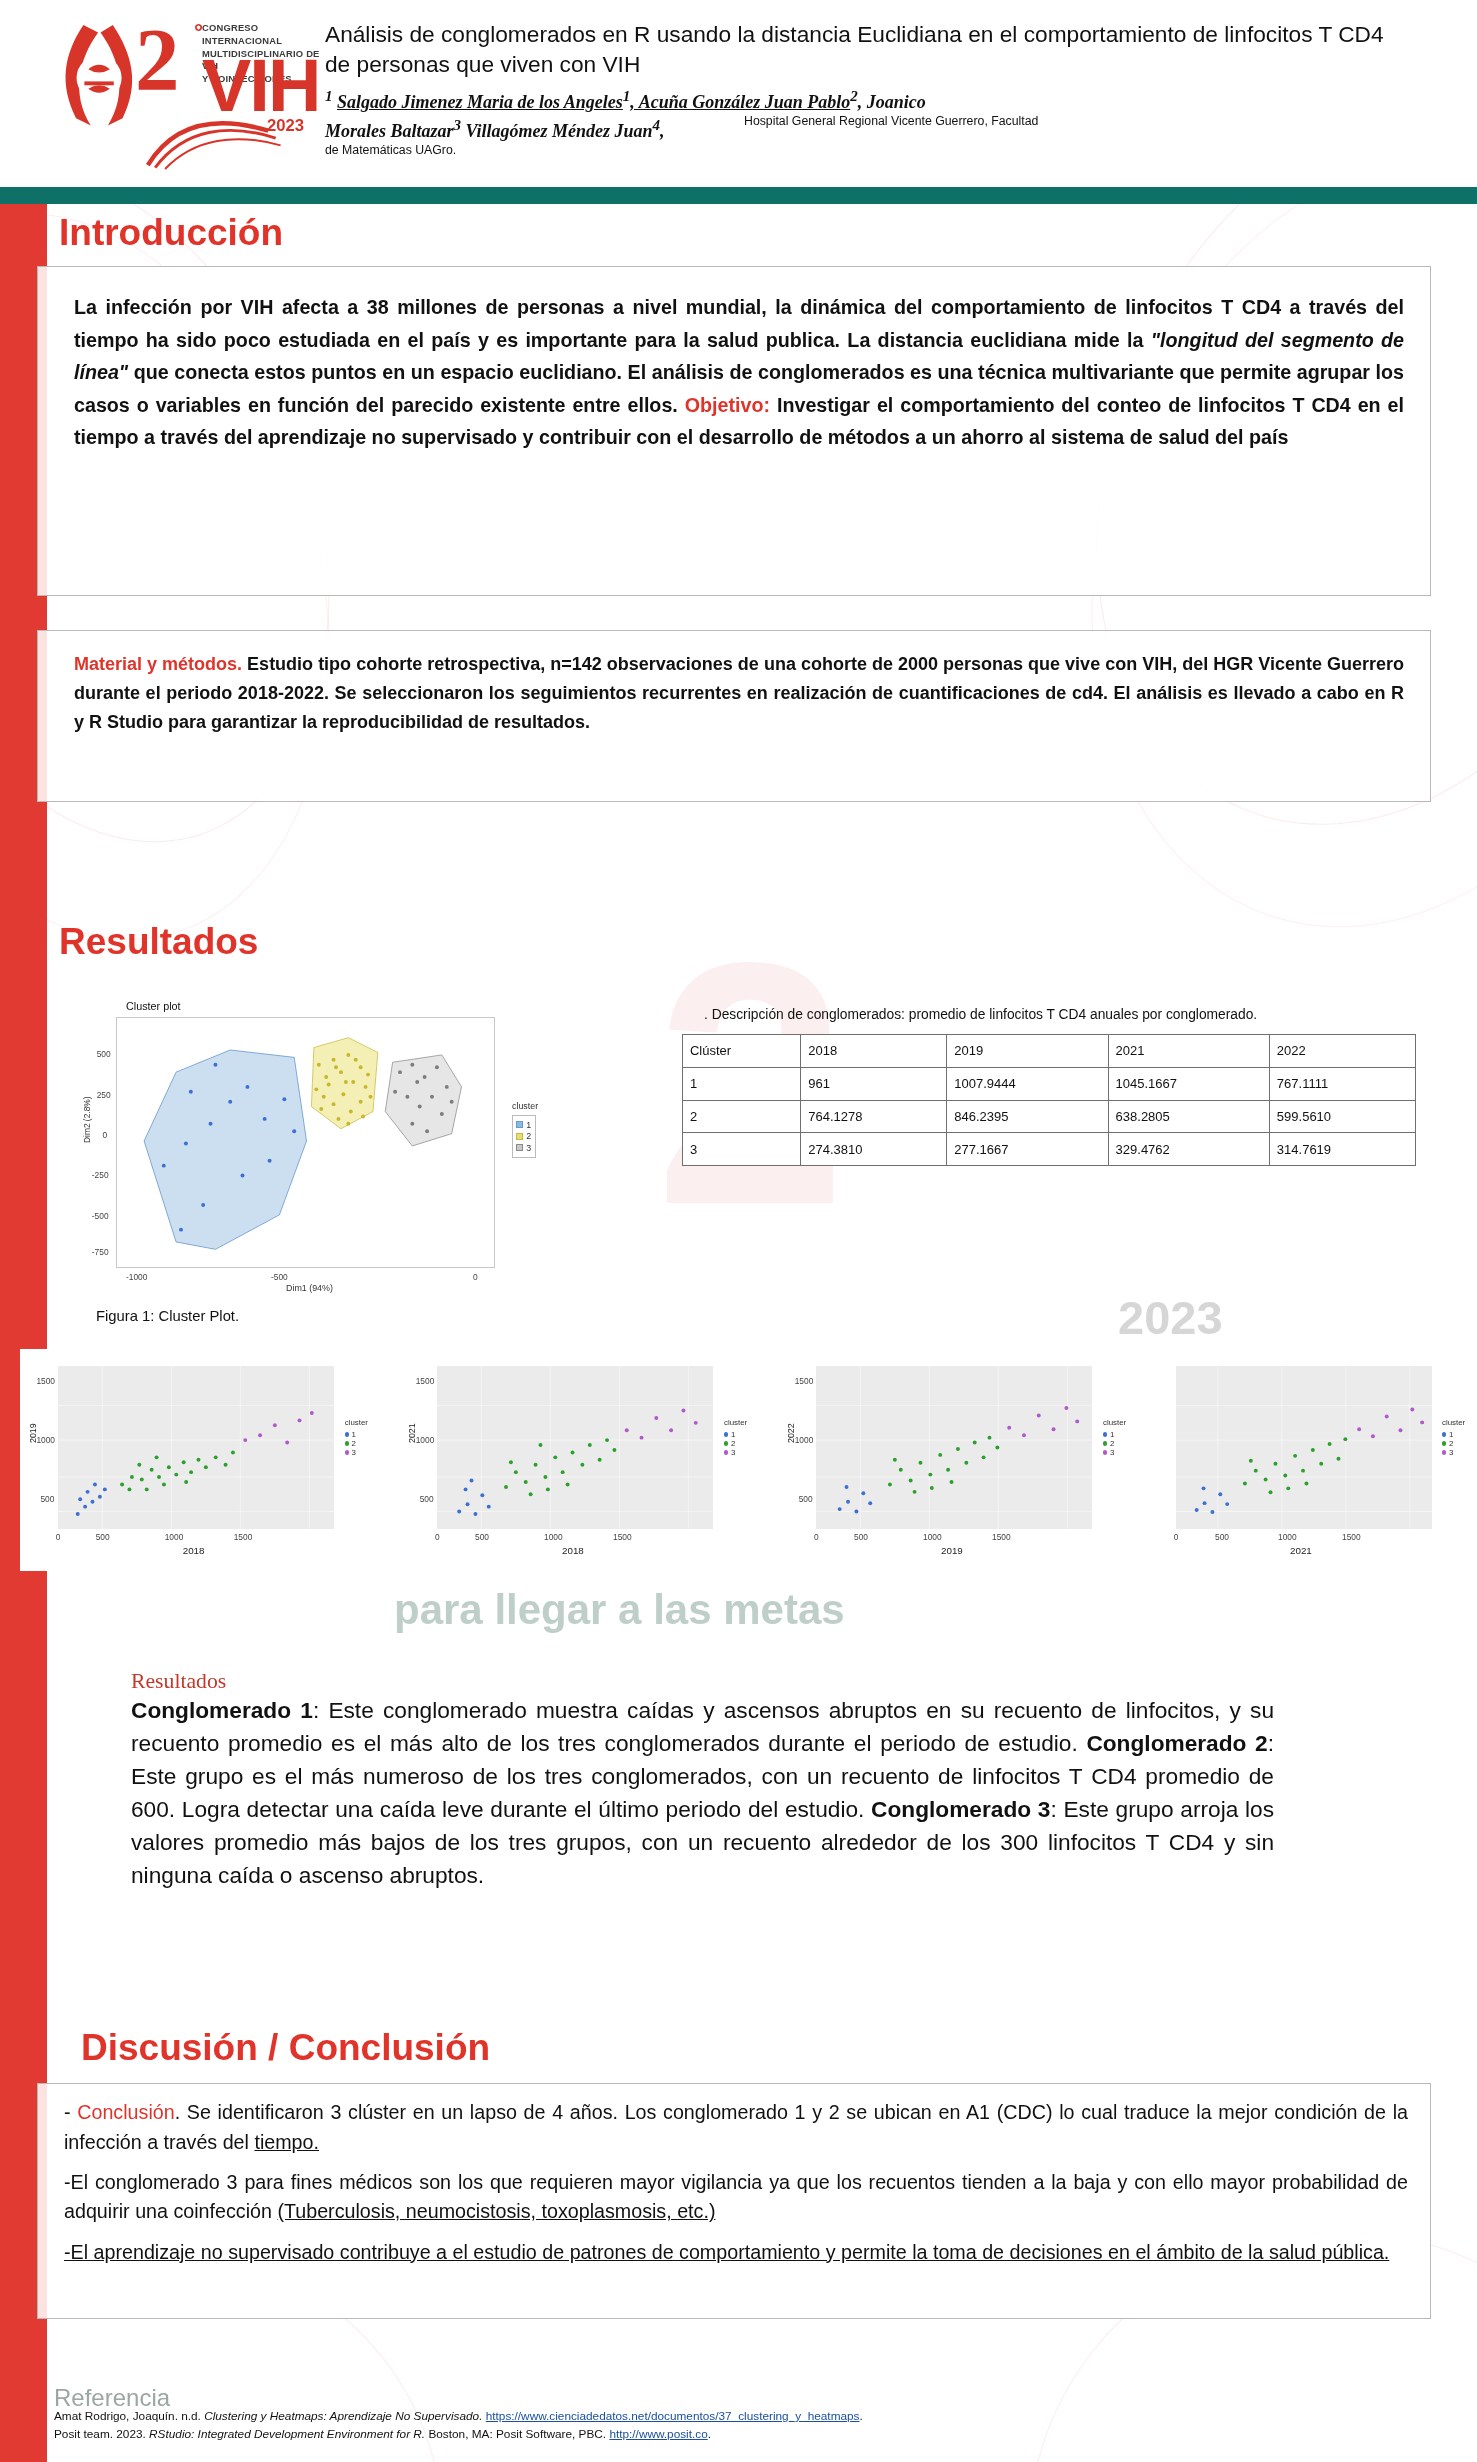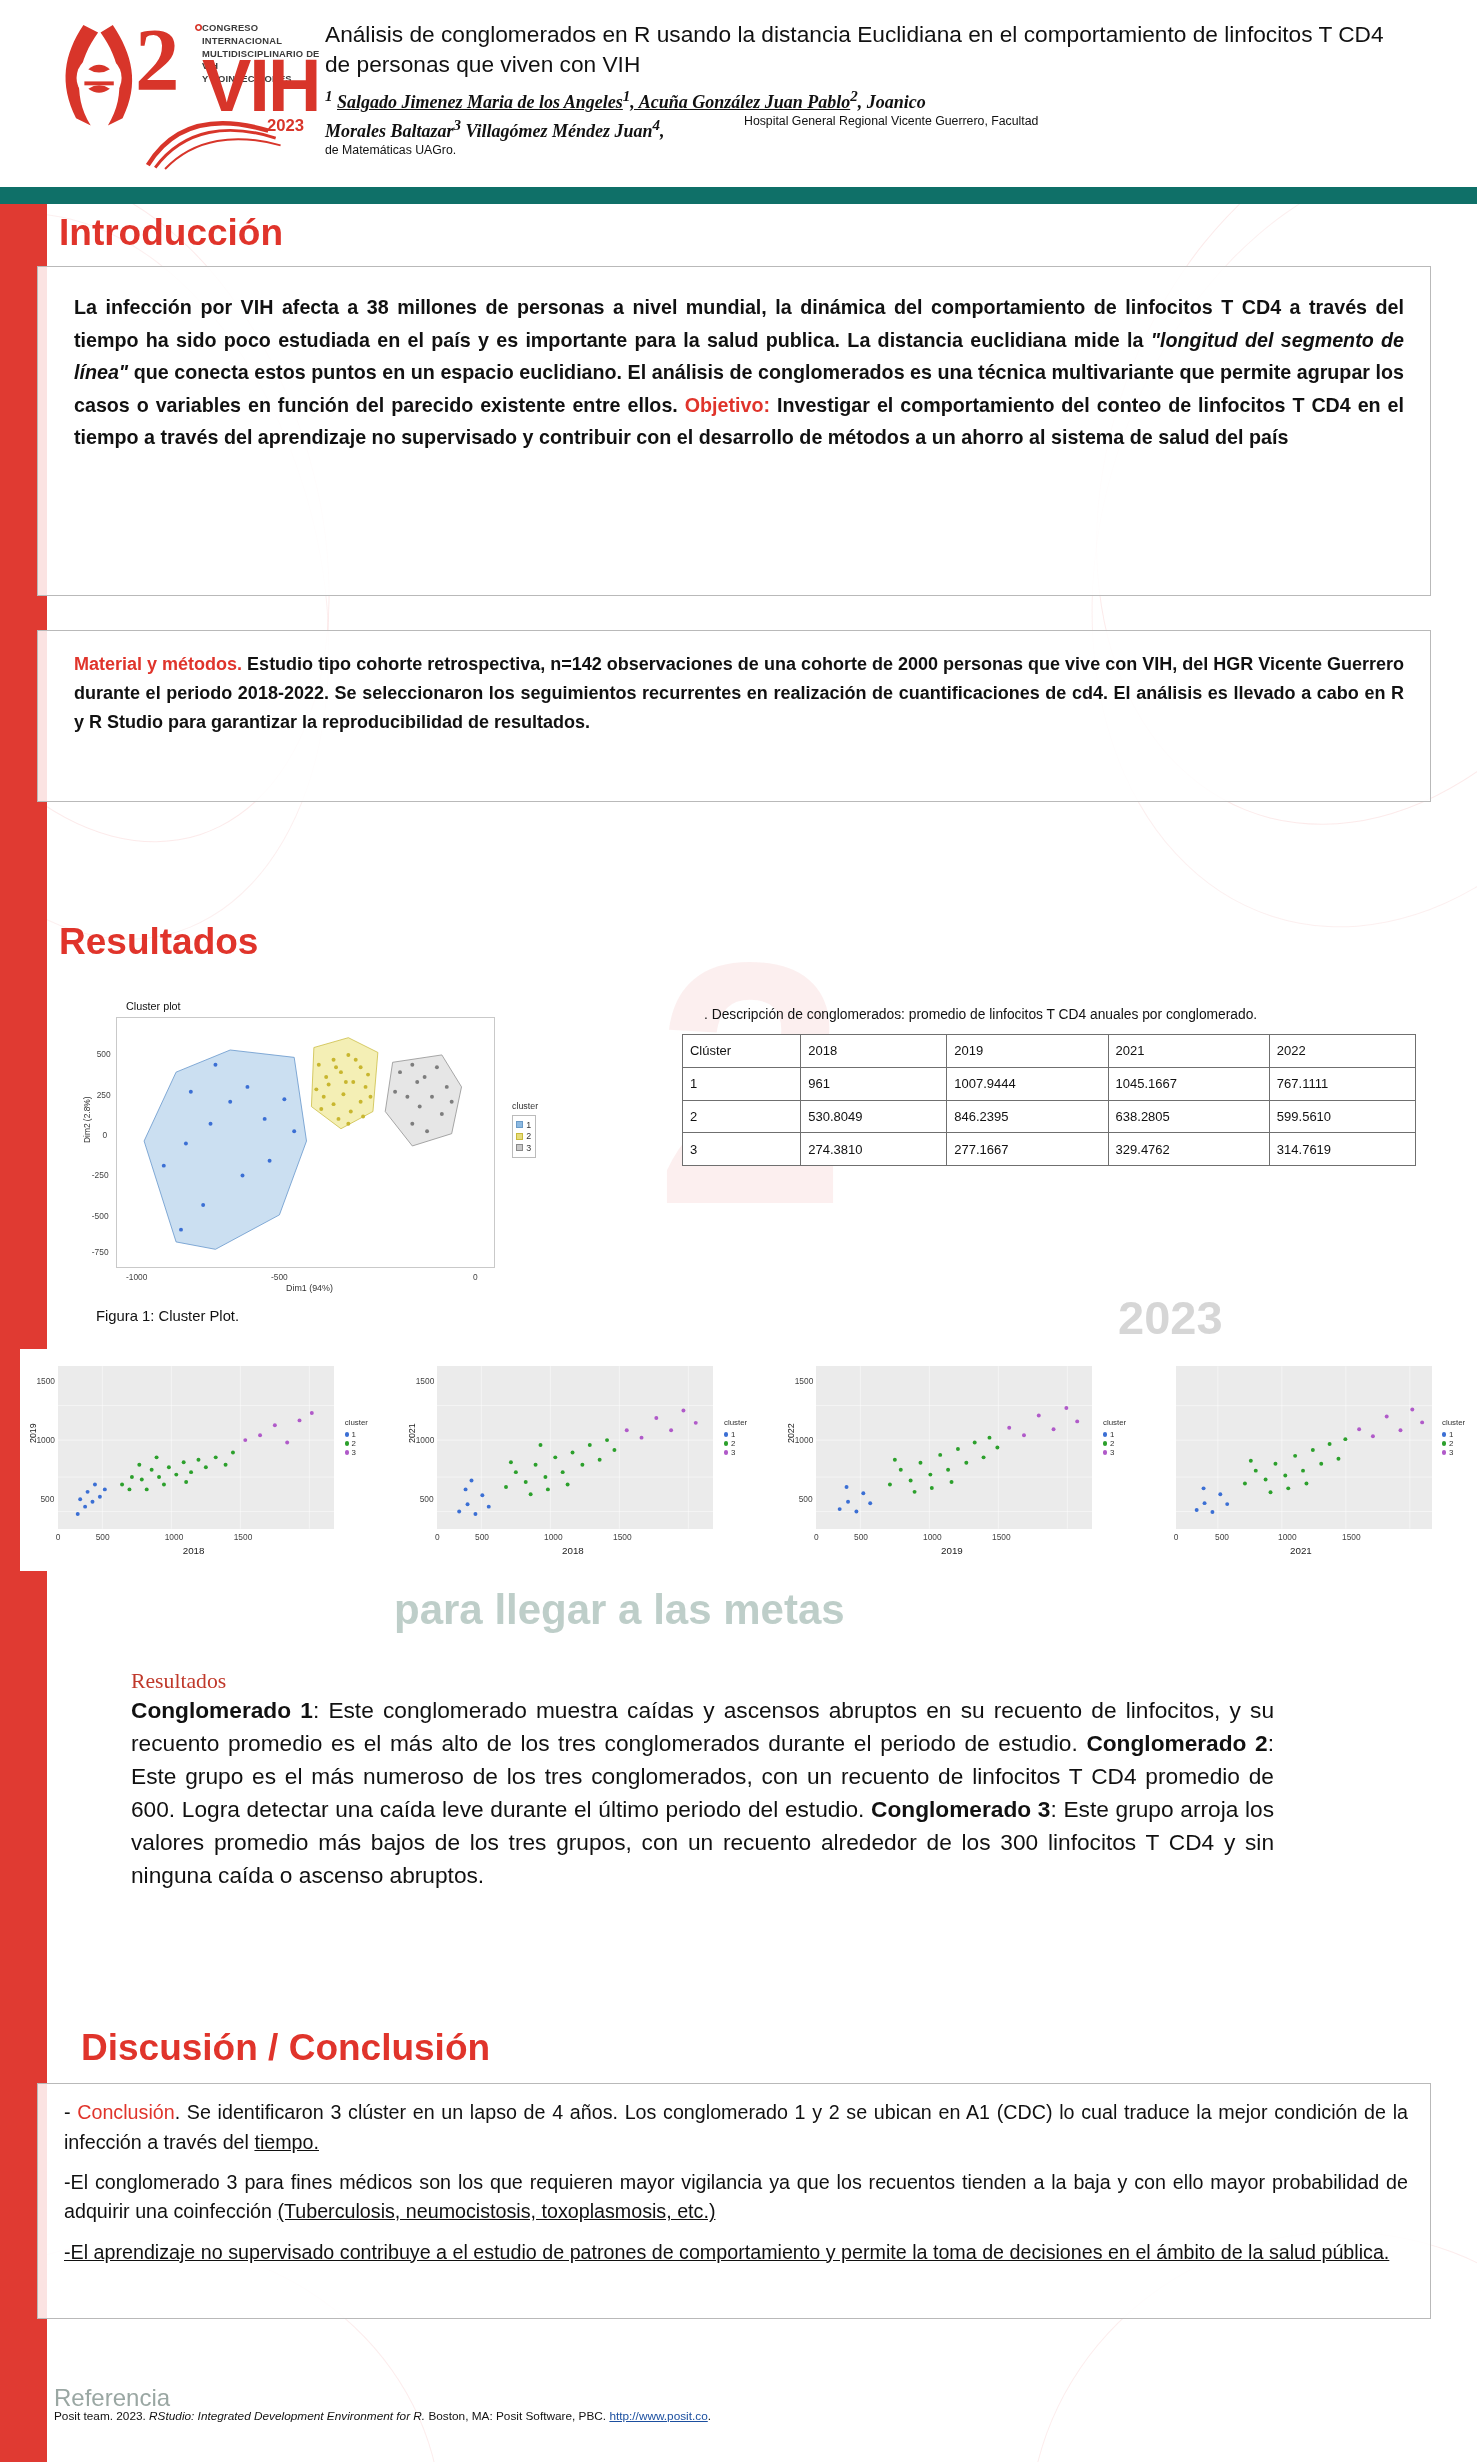--- a/index.html
+++ b/index.html
@@ -415,21 +415,21 @@
   </tr>
   <tr>
     <td>1</td>
     <td>961</td>
     <td>1007.9444</td>
     <td>1045.1667</td>
     <td>767.1111</td>
   </tr>
   <tr>
     <td>2</td>
-    <td>530.8049</td>
+    <td>764.1278</td>
     <td>846.2395</td>
     <td>638.2805</td>
     <td>599.5610</td>
   </tr>
   <tr>
     <td>3</td>
     <td>274.3810</td>
     <td>277.1667</td>
     <td>329.4762</td>
     <td>314.7619</td>
@@ -754,16 +754,19 @@
     <span>-El conglomerado 3  para fines médicos son los que requieren mayor vigilancia ya que los recuentos tienden a la baja y con ello mayor probabilidad de adquirir una coinfección </span><span class="u">(Tuberculosis, neumocistosis, toxoplasmosis, etc.)</span>
   </p>
   <p>
     <span class="u">-El aprendizaje no supervisado contribuye a el estudio de patrones de comportamiento y permite la toma de decisiones en el ámbito de la salud pública.</span>
   </p>
 </div>
 
 <div class="ref-title">Referencia</div>
 <div class="ref-body">
   <div>
+    <span>Amat Rodrigo, Joaquín. n.d. </span><i>Clustering y Heatmaps: Aprendizaje No Supervisado.</i> <a class="link" href="#">https://www.cienciadedatos.net/documentos/37_clustering_y_heatmaps</a><span>.</span>
+  </div>
+  <div>
     <span>Posit team. 2023. </span><i>RStudio: Integrated Development Environment for R.</i><span> Boston, MA: Posit Software, PBC. </span><a class="link" href="#">http://www.posit.co</a><span>.</span>
   </div>
 </div>
 
 
 </body></html>

